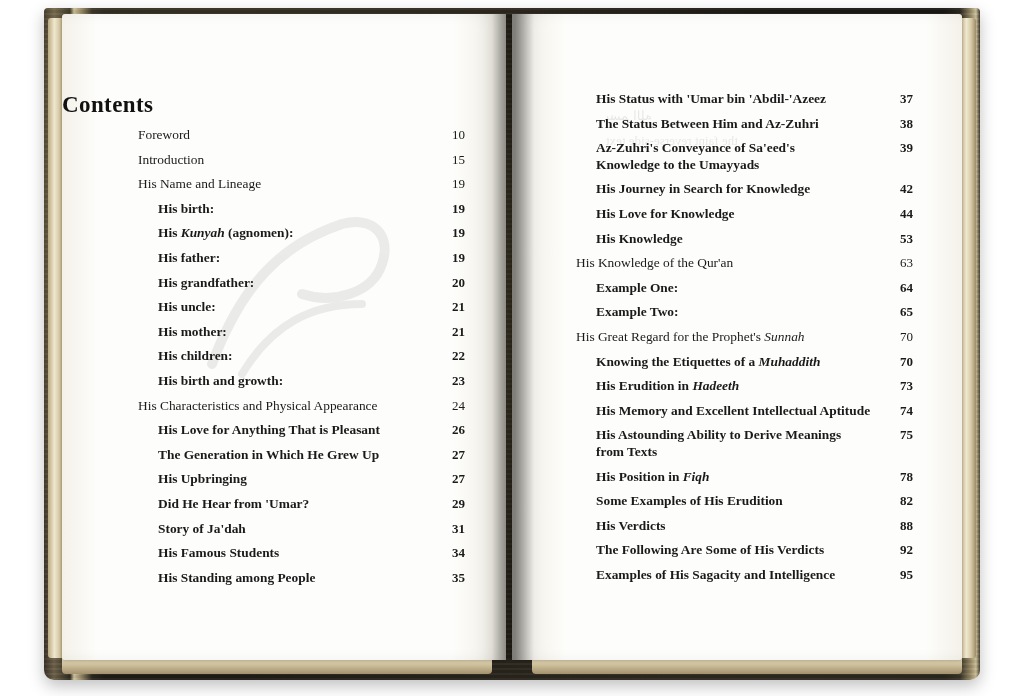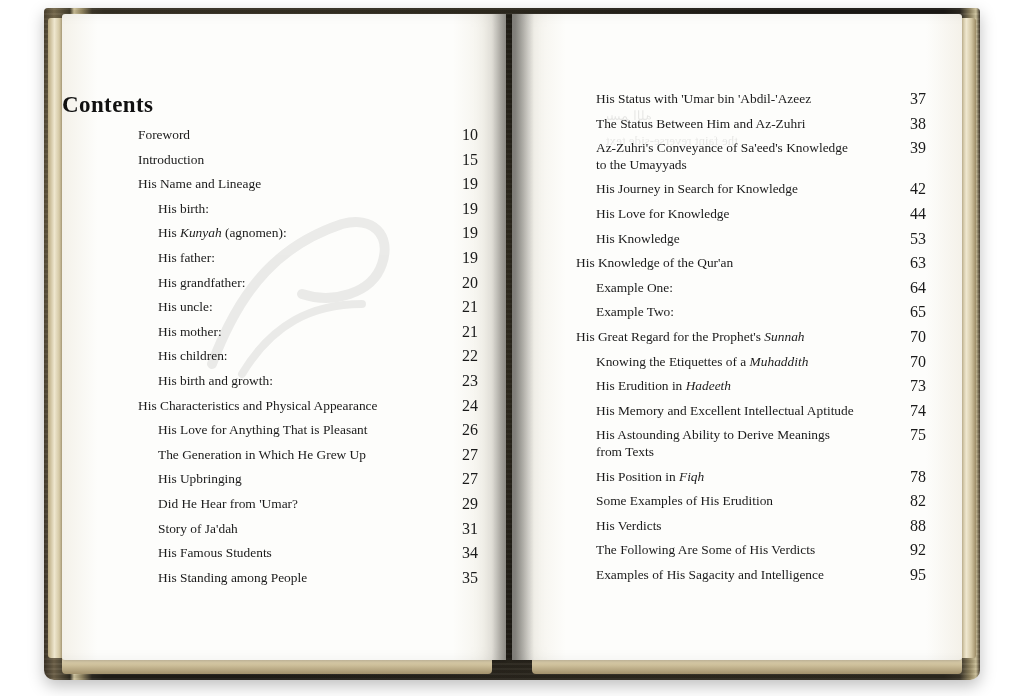--- a/index.html
+++ b/index.html
@@ -159,26 +159,26 @@
   }
   .toc-row.two-line { margin-bottom: 7.2px; gap: 28px; }
   .toc-label {
     flex: 1 1 auto;
     padding-right: 14px;
   }
   .toc-label .it { font-style: italic; }
   .toc-page {
     flex: 0 0 auto;
     width: 26px;
-    text-align: right;
-    font-size: 16px;
+    text-align: left;
+    font-size: 13px;
     color: #1a1a1a;
   }
   .lvl-1 { margin-left: 0px; gap: 40px; }
-  .lvl-2 { margin-left: 20px; }
+  .lvl-2 { margin-left: 20px; font-weight: bold; }
 
   
   .edge-left-block, .edge-right-block {
     position: absolute;
     top: 18px;
     height: 640px;
     width: 16px;
     background: linear-gradient(90deg, #b9a97f, #efe7cf 40%, #d5c9a6 70%, #9d8c66);
   }
   .edge-left-block { left: 48px; border-radius: 3px 0 0 3px; }

